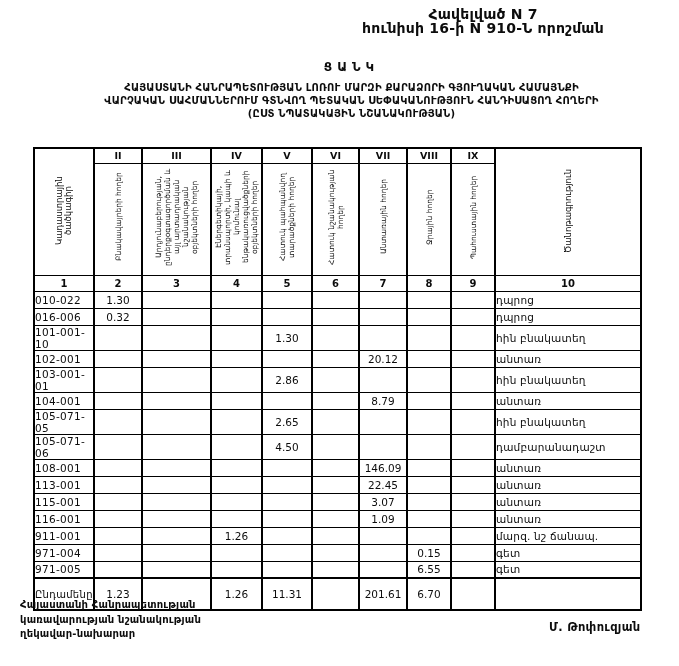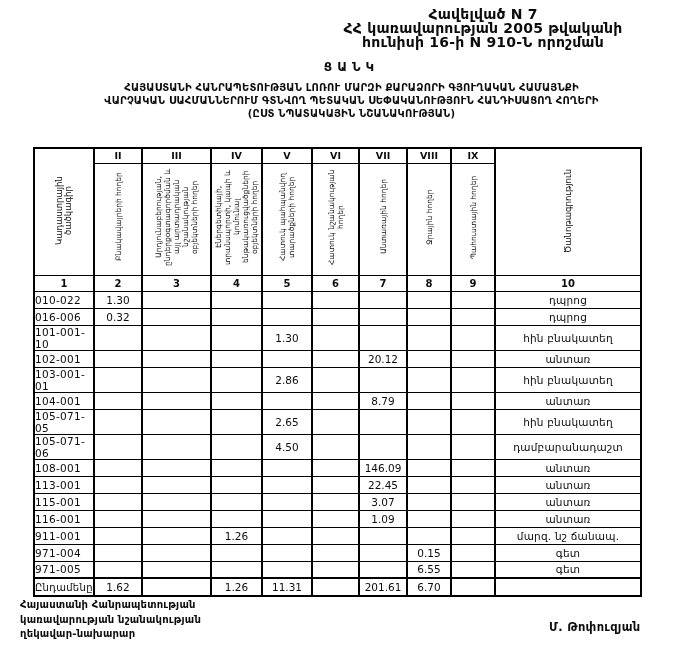--- a/index.html
+++ b/index.html
@@ -36,42 +36,41 @@
     font-size:7.5px;line-height:9px;font-weight:normal;letter-spacing:0;
     max-width:100%;
   }
   .vert.h1{height:120px;font-size:8.5px;}
   .vert.h2{height:104px;}
   tr.numbers-row{height:16px;}
   tr.numbers-row td{font-size:10px;font-weight:bold;text-align:center;}
   tr.data-row{height:17px;}
   td.code{font-size:10.5px;text-align:left;letter-spacing:0.3px;}
   td.val{font-size:10.5px;text-align:center;}
-  td.note{font-size:10.5px;text-align:center;padding-left:5px;letter-spacing:0.2px;}
-  tr.total-row{height:18px;}
+  td.note{font-size:10.5px;text-align:left;padding-left:5px;letter-spacing:0.2px;}
+  tr.total-row{height:32px;}
   tr.total-row td{border-top-width:2px;}
   tr.total-row td.code{font-size:10px;}
 
   .footer-block{
     position:absolute;top:598px;left:20px;
     font-weight:bold;font-size:10px;line-height:14.5px;letter-spacing:0.2px;
   }
   .signature{
     position:absolute;top:620px;left:549px;
     font-weight:bold;font-size:11.5px;letter-spacing:0.3px;
   }
 </style>
 </head>
 <body>
 
 <div class="page">
 
   <div class="apx-header">
     <div>Հավելված N 7</div>
-    <div>ՀՀ կառավարության 2005 թվականի</div>
     <div>հունիսի 16-ի N 910-Ն որոշման</div>
   </div>
 
   <div class="title-block">
     <div class="title-main">ՑԱՆԿ</div>
     <div class="title-line">ՀԱՅԱՍՏԱՆԻ ՀԱՆՐԱՊԵՏՈՒԹՅԱՆ ԼՈՌՈՒ ՄԱՐԶԻ ՔԱՐԱՁՈՐԻ ԳՅՈՒՂԱԿԱՆ ՀԱՄԱՅՆՔԻ</div>
     <div class="title-line">ՎԱՐՉԱԿԱՆ ՍԱՀՄԱՆՆԵՐՈՒՄ ԳՏՆՎՈՂ ՊԵՏԱԿԱՆ ՍԵՓԱԿԱՆՈՒԹՅՈՒՆ ՀԱՆԴԻՍԱՑՈՂ ՀՈՂԵՐԻ</div>
     <div class="title-line">(ԸՍՏ ՆՊԱՏԱԿԱՅԻՆ ՆՇԱՆԱԿՈՒԹՅԱՆ)</div>
   </div>
 
@@ -300,21 +299,21 @@
           <td class="val"></td>
           <td class="val"></td>
           <td class="val"></td>
           <td class="val"></td>
           <td class="val">6.55</td>
           <td class="val"></td>
           <td class="note">գետ</td>
         </tr>
         <tr class="total-row">
           <td class="code">Ընդամենը</td>
-          <td class="val">1.62</td>
+          <td class="val">1.23</td>
           <td class="val"></td>
           <td class="val">1.26</td>
           <td class="val">11.31</td>
           <td class="val"></td>
           <td class="val">201.61</td>
           <td class="val">6.70</td>
           <td class="val"></td>
           <td class="note"></td>
         </tr>
       </tbody>

